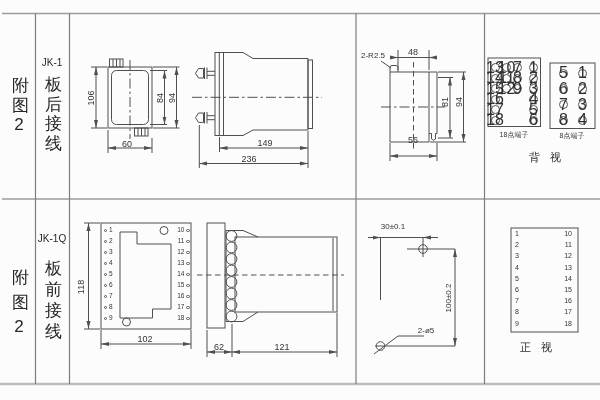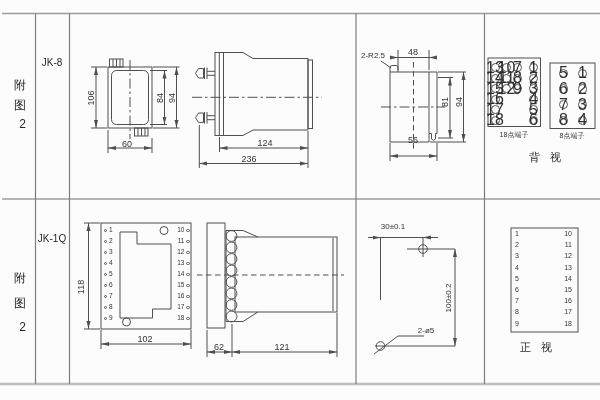--- a/index.html
+++ b/index.html
@@ -5,22 +5,22 @@
   html,body{margin:0;padding:0;background:#fff}
   .canvas{position:relative;width:600px;height:400px;background:#fcfcfc;overflow:hidden;
           font-family:"Liberation Sans","DejaVu Sans",sans-serif;color:#303030}
   svg.art{position:absolute;left:0;top:0}
   
   .lbl{position:absolute;transform:translate(-50%,-50%);font-size:9px;color:#333;
        white-space:pre;line-height:1}
   .rot{transform:translate(-50%,-50%) rotate(-90deg)}
   .f8{font-size:8px}.f7{font-size:7px}
   .view{font-size:11px;word-spacing:7px;color:#2b2b2b}
-  .vstack{position:absolute;transform:translate(-50%,-50%);width:14px;text-align:right;
-          color:#262626;word-break:break-all;font-size:12px}
+  .vstack{position:absolute;transform:translate(-50%,-50%);width:14px;text-align:center;
+          color:#262626;word-break:break-all;font-size:17px}
   .lh19{line-height:19.5px}.lh21{line-height:21px}.lh24{line-height:24.5px}
   .model{position:absolute;transform:translate(-50%,-50%);font-size:10px;color:#262626;white-space:nowrap}
   
   .ncol{position:absolute;display:flex;flex-direction:column}
   .tcirc{box-sizing:border-box;border:1px solid #555;border-radius:50%;
          display:flex;align-items:center;justify-content:center;background:transparent}
   .c18 .tcirc{width:9px;height:9px;margin-bottom:1.6px}
   .c8  .tcirc{width:9.5px;height:9.5px;margin-bottom:6.2px}
   .trow-l,.trow-r{display:flex;align-items:center;height:11px}
   .trow-r{justify-content:flex-end}
@@ -203,29 +203,31 @@
         <line x1="398" y1="336" x2="374" y2="354"></line>
       </g>
 
       <g>
         <rect x="511" y="228" width="67" height="104"></rect>
       </g>
     </g>
   </svg>
 
   <div class="vstack lh19" style="left:19px;top:105px">附图2</div>
-  <div class="model" style="left:52px;top:62px">JK-8</div>
+  <div class="model" style="left:52px;top:62px">JK-1</div>
+  <div class="vstack lh19" style="left:52px;top:114px">板后接线</div>
   <div class="vstack lh24" style="left:19px;top:303px">附图2</div>
   <div class="model" style="left:52px;top:238px">JK-1Q</div>
+  <div class="vstack lh21" style="left:52px;top:299.5px">板前接线</div>
 
   <div class="lbl rot" style="left:90.5px;top:97.5px">106</div>
   <div class="lbl rot" style="left:159.5px;top:97.5px">84</div>
   <div class="lbl rot" style="left:172px;top:97.5px">94</div>
   <div class="lbl" style="left:127px;top:143.5px">60</div>
-  <div class="lbl" style="left:265px;top:142.5px">124</div>
+  <div class="lbl" style="left:265px;top:142.5px">149</div>
   <div class="lbl" style="left:249px;top:158.5px">236</div>
   <div class="lbl f8" style="left:373px;top:56px">2-R2.5</div>
   <div class="lbl" style="left:413px;top:52px">48</div>
   <div class="lbl rot" style="left:445px;top:101.5px">81</div>
   <div class="lbl rot" style="left:459px;top:102px">94</div>
   <div class="lbl" style="left:413px;top:140px">56</div>
   <div class="lbl f7" style="left:514px;top:134px">18点端子</div>
   <div class="lbl f7" style="left:572px;top:134.5px">8点端子</div>
   <div class="lbl view" style="left:545px;top:156.5px">背 视</div>
 

